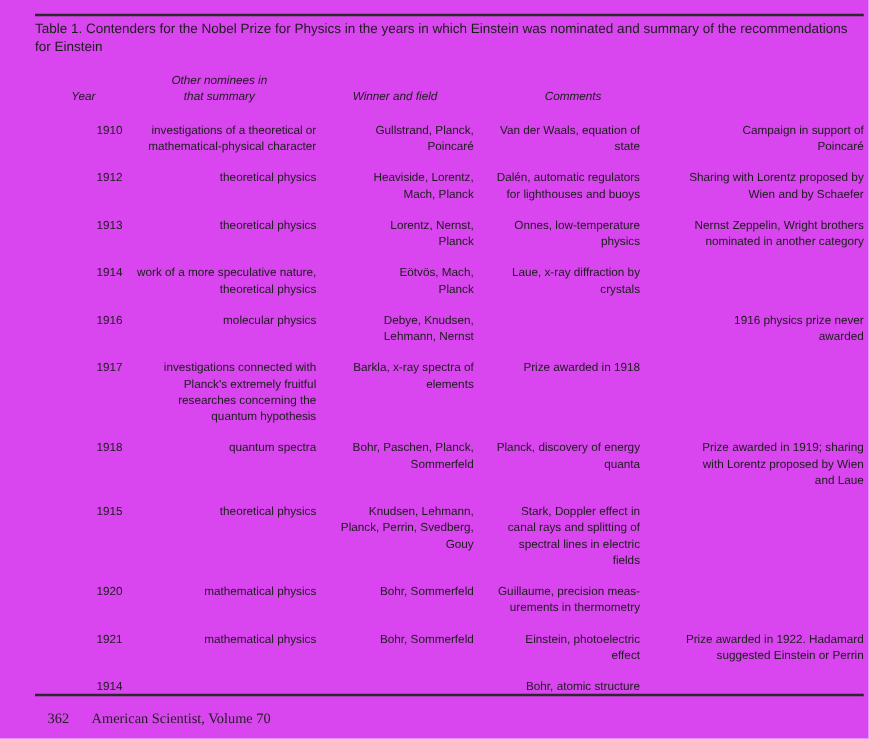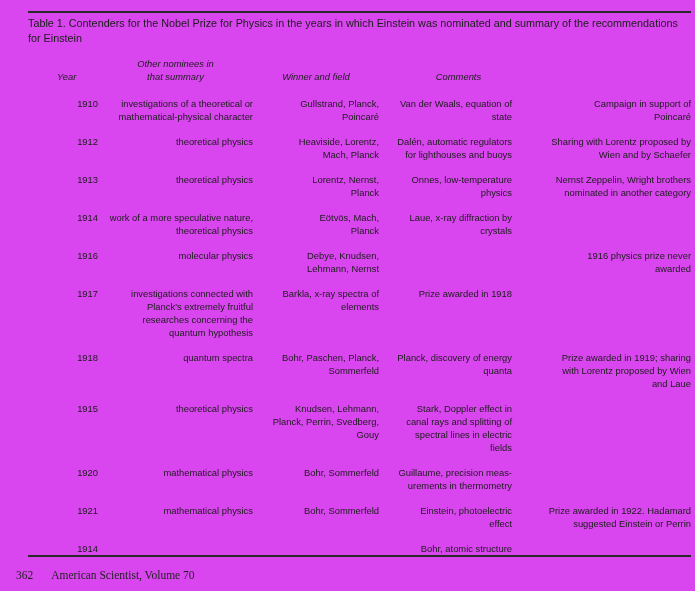--- a/index.html
+++ b/index.html
@@ -44,21 +44,21 @@
   .h-nominees { text-align:center; }
   .h-winner   { text-align:center; }
   .h-comments { text-align:center; padding-left:26px; }
   .trow { margin-bottom:12px; }
   .cell { white-space:pre;text-align:right; }
   .c-category, .c-winner, .c-comments {
     padding-left:11px; text-indent:-11px;
   }
   .footer {
     position:absolute;
-    left:16px; top:569px;
+    left:38px; top:569px;
     font-family:"Liberation Serif", serif;
     font-size:11.5px;
     color:#1f1f1f;
   }
   .footer .journal { margin-left:18px; }
 </style>
 </head>
 <body>
 
 <div class="page">

